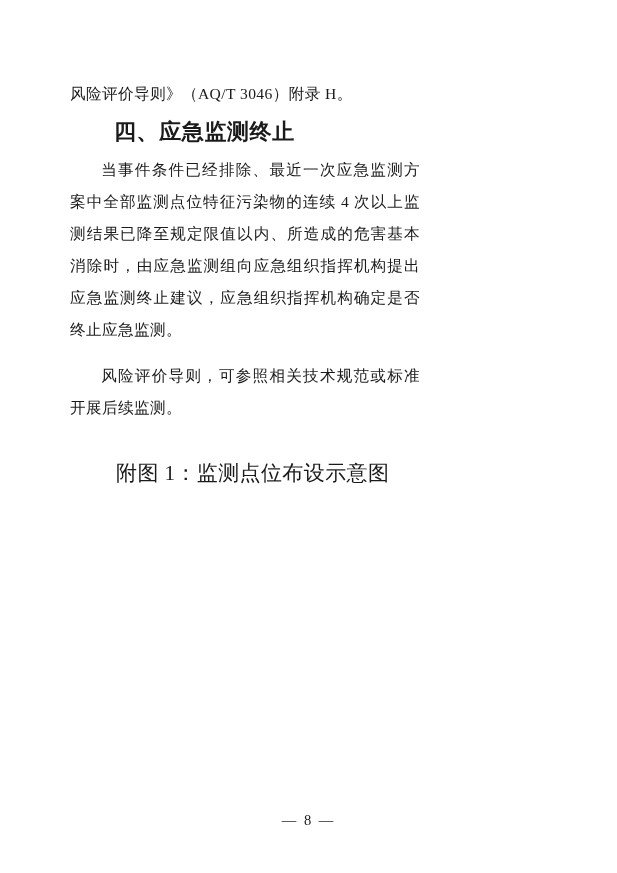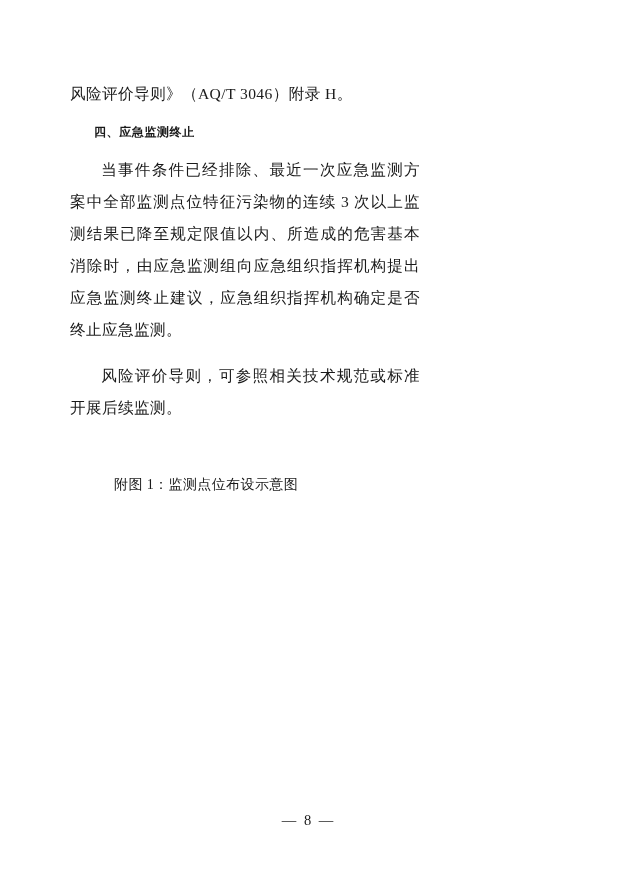--- a/index.html
+++ b/index.html
@@ -29,36 +29,36 @@
     line-height: 32px;
     text-align: justify;
     text-justify: inter-ideograph;
     letter-spacing: 0.4px;
     margin: 0;
   }
   .indent {
     text-indent: 2em;
   }
   .heading {
-    font-size: 12px;
+    font-size: 22px;
     line-height: 36px;
     font-weight: bold;
     text-indent: 2em;
     margin: 0;
     letter-spacing: 0.6px;
     font-family: "Liberation Sans", "DejaVu Sans", sans-serif;
   }
   .spacer-sm { height: 4px; }
   .spacer-md { height: 14px; }
   .spacer-lg { height: 30px; }
   .attach-line {
-    font-size: 14px;
+    font-size: 21px;
     line-height: 30px;
     text-indent: 2em;
-    margin: 16px;
+    margin: 4px;
     letter-spacing: 0.4px;
   }
   .footer {
     position: absolute;
     left: 0;
     bottom: 44px;
     width: 617px;
     text-align: center;
     font-size: 14.5px;
     letter-spacing: 2px;
@@ -71,21 +71,21 @@
 <div class="page">
 
   <p class="para">风险评价导则》（AQ/T 3046）附录 H。</p>
 
   <div class="spacer-sm"></div>
 
   <h2 class="heading">四、应急监测终止</h2>
 
   <div class="spacer-sm"></div>
 
-  <p class="para indent">当事件条件已经排除、最近一次应急监测方案中全部监测点位特征污染物的连续 3 次以上监测结果已降至规定限值以内、所造成的危害基本消除时，由应急监测组向应急组织指挥机构提出应急监测终止建议，应急组织指挥机构确定是否终止应急监测。</p>
+  <p class="para indent">当事件条件已经排除、最近一次应急监测方案中全部监测点位特征污染物的连续 4 次以上监测结果已降至规定限值以内、所造成的危害基本消除时，由应急监测组向应急组织指挥机构提出应急监测终止建议，应急组织指挥机构确定是否终止应急监测。</p>
 
   <div class="spacer-md"></div>
 
   <p class="para indent">风险评价导则，可参照相关技术规范或标准开展后续监测。</p>
 
   <div class="spacer-lg"></div>
 
   <p class="attach-line">附图 1：监测点位布设示意图</p>
 
 </div>

